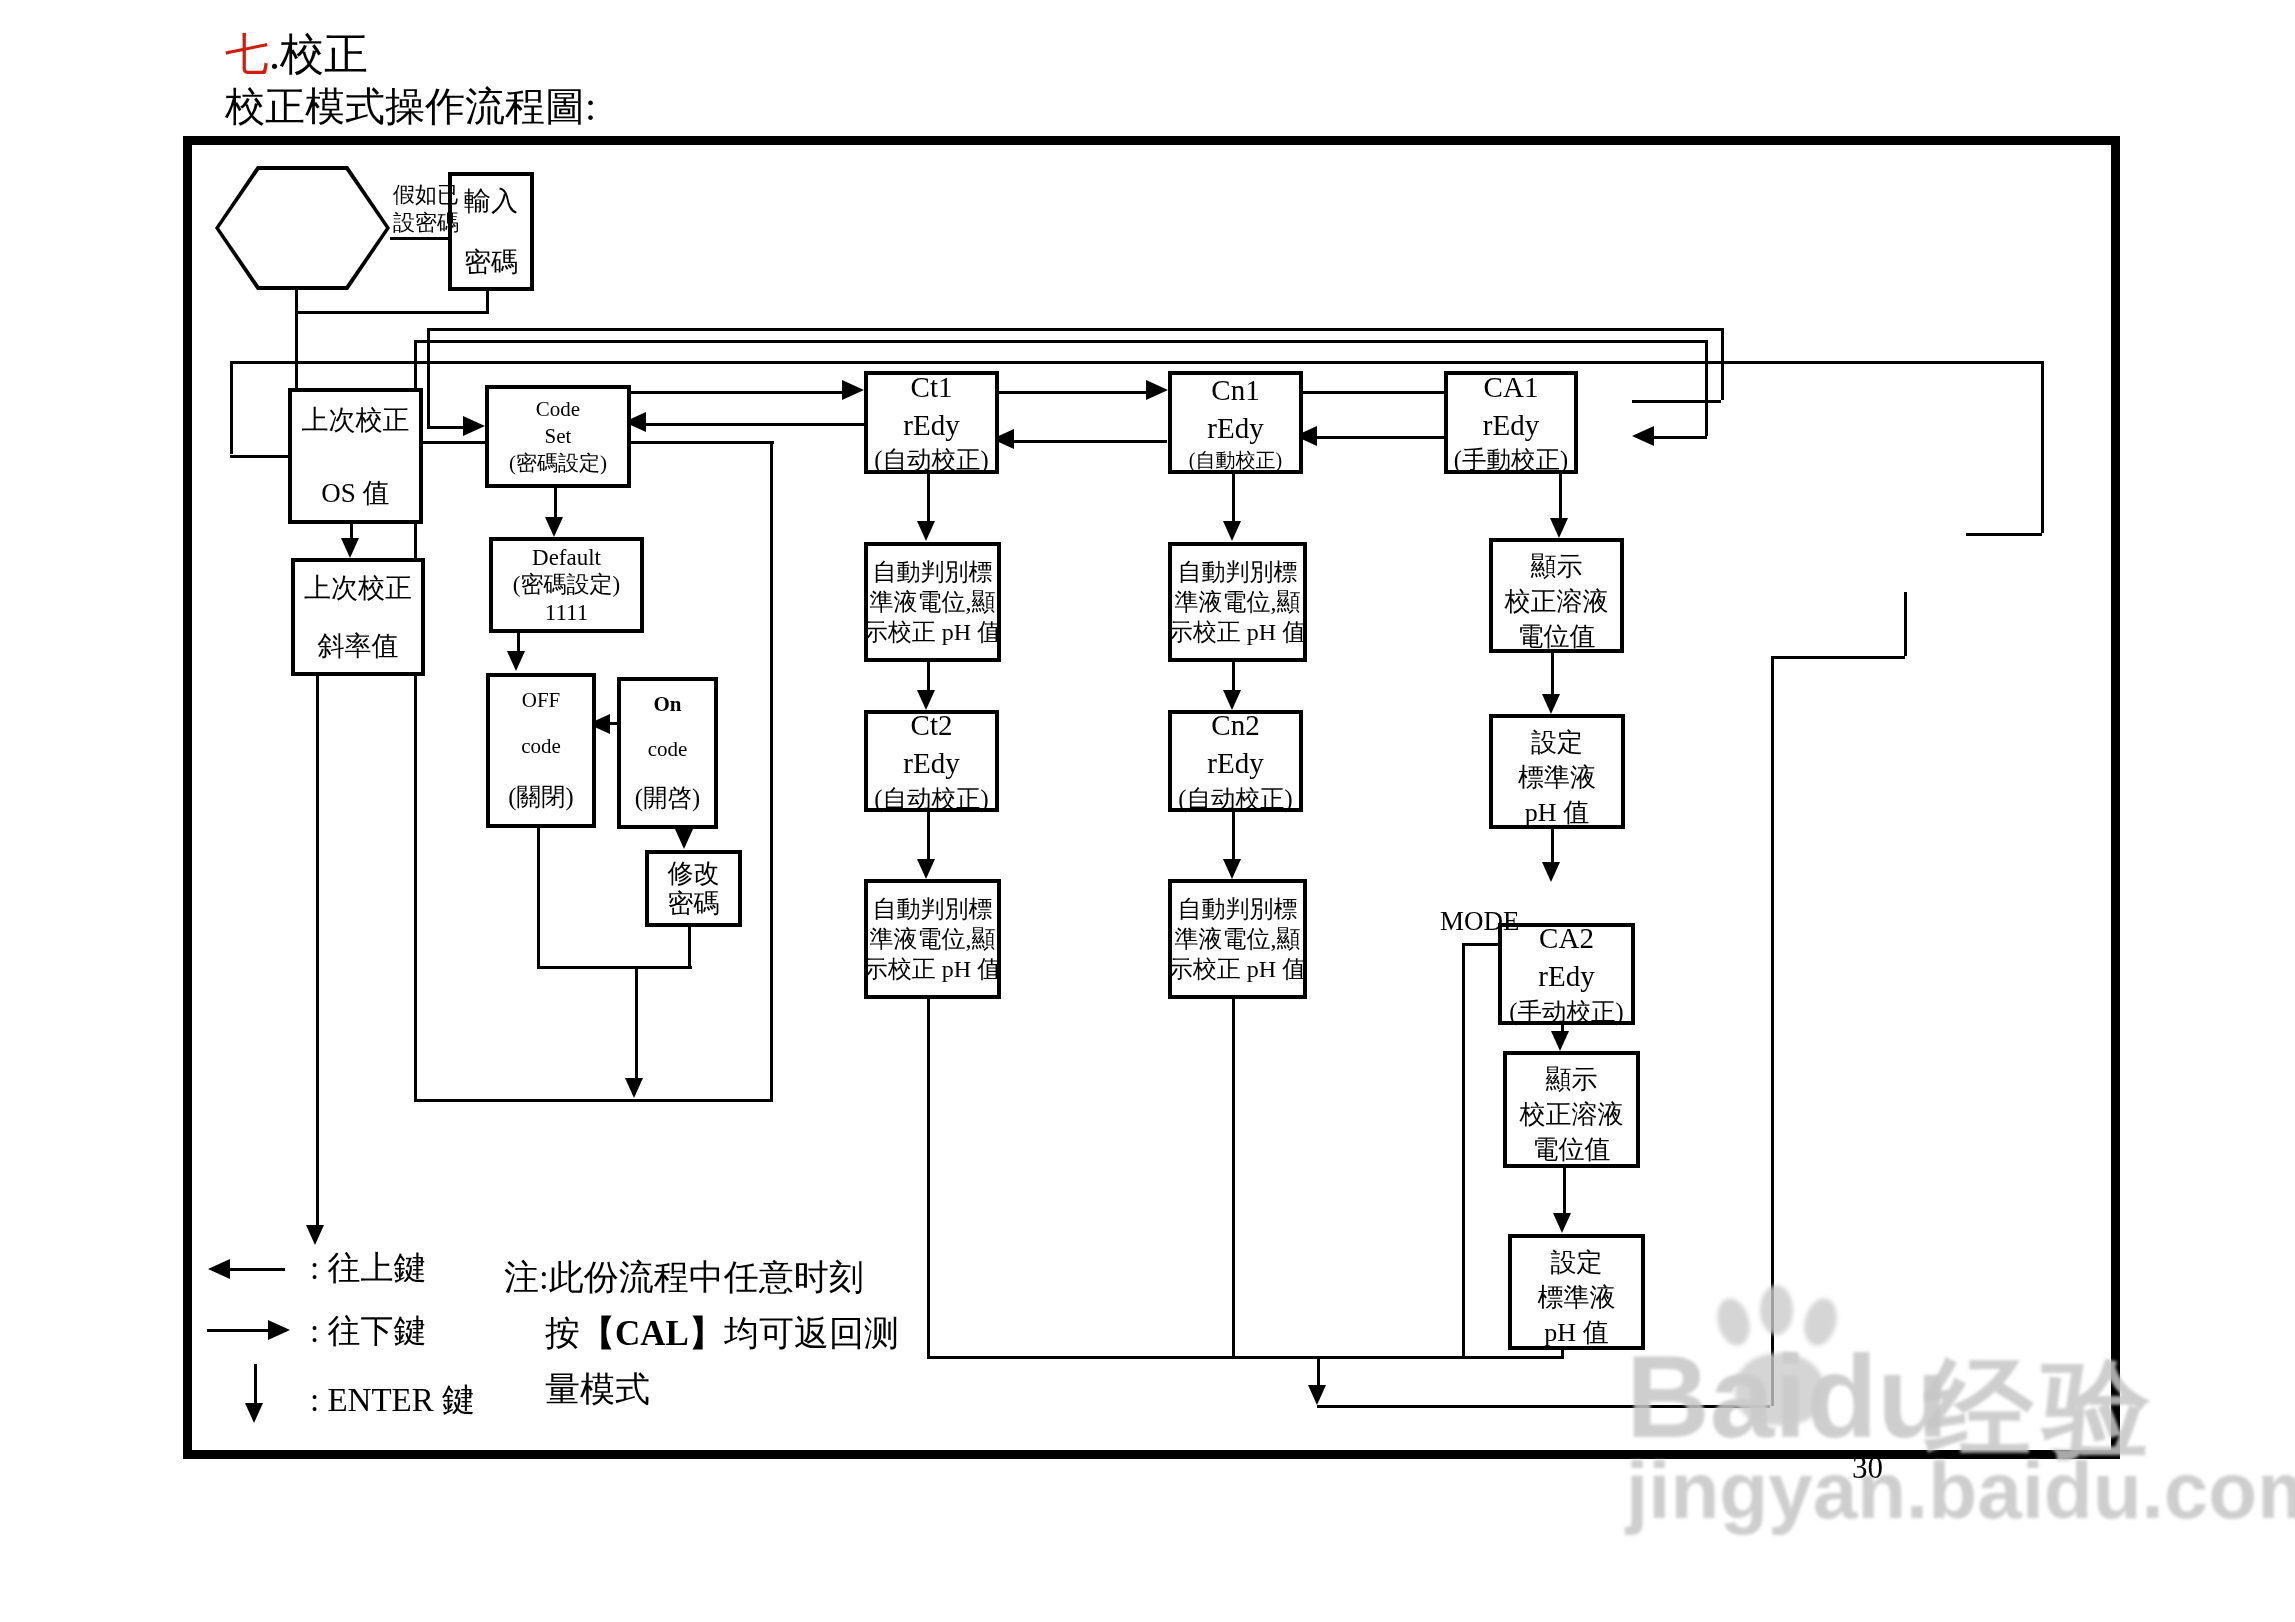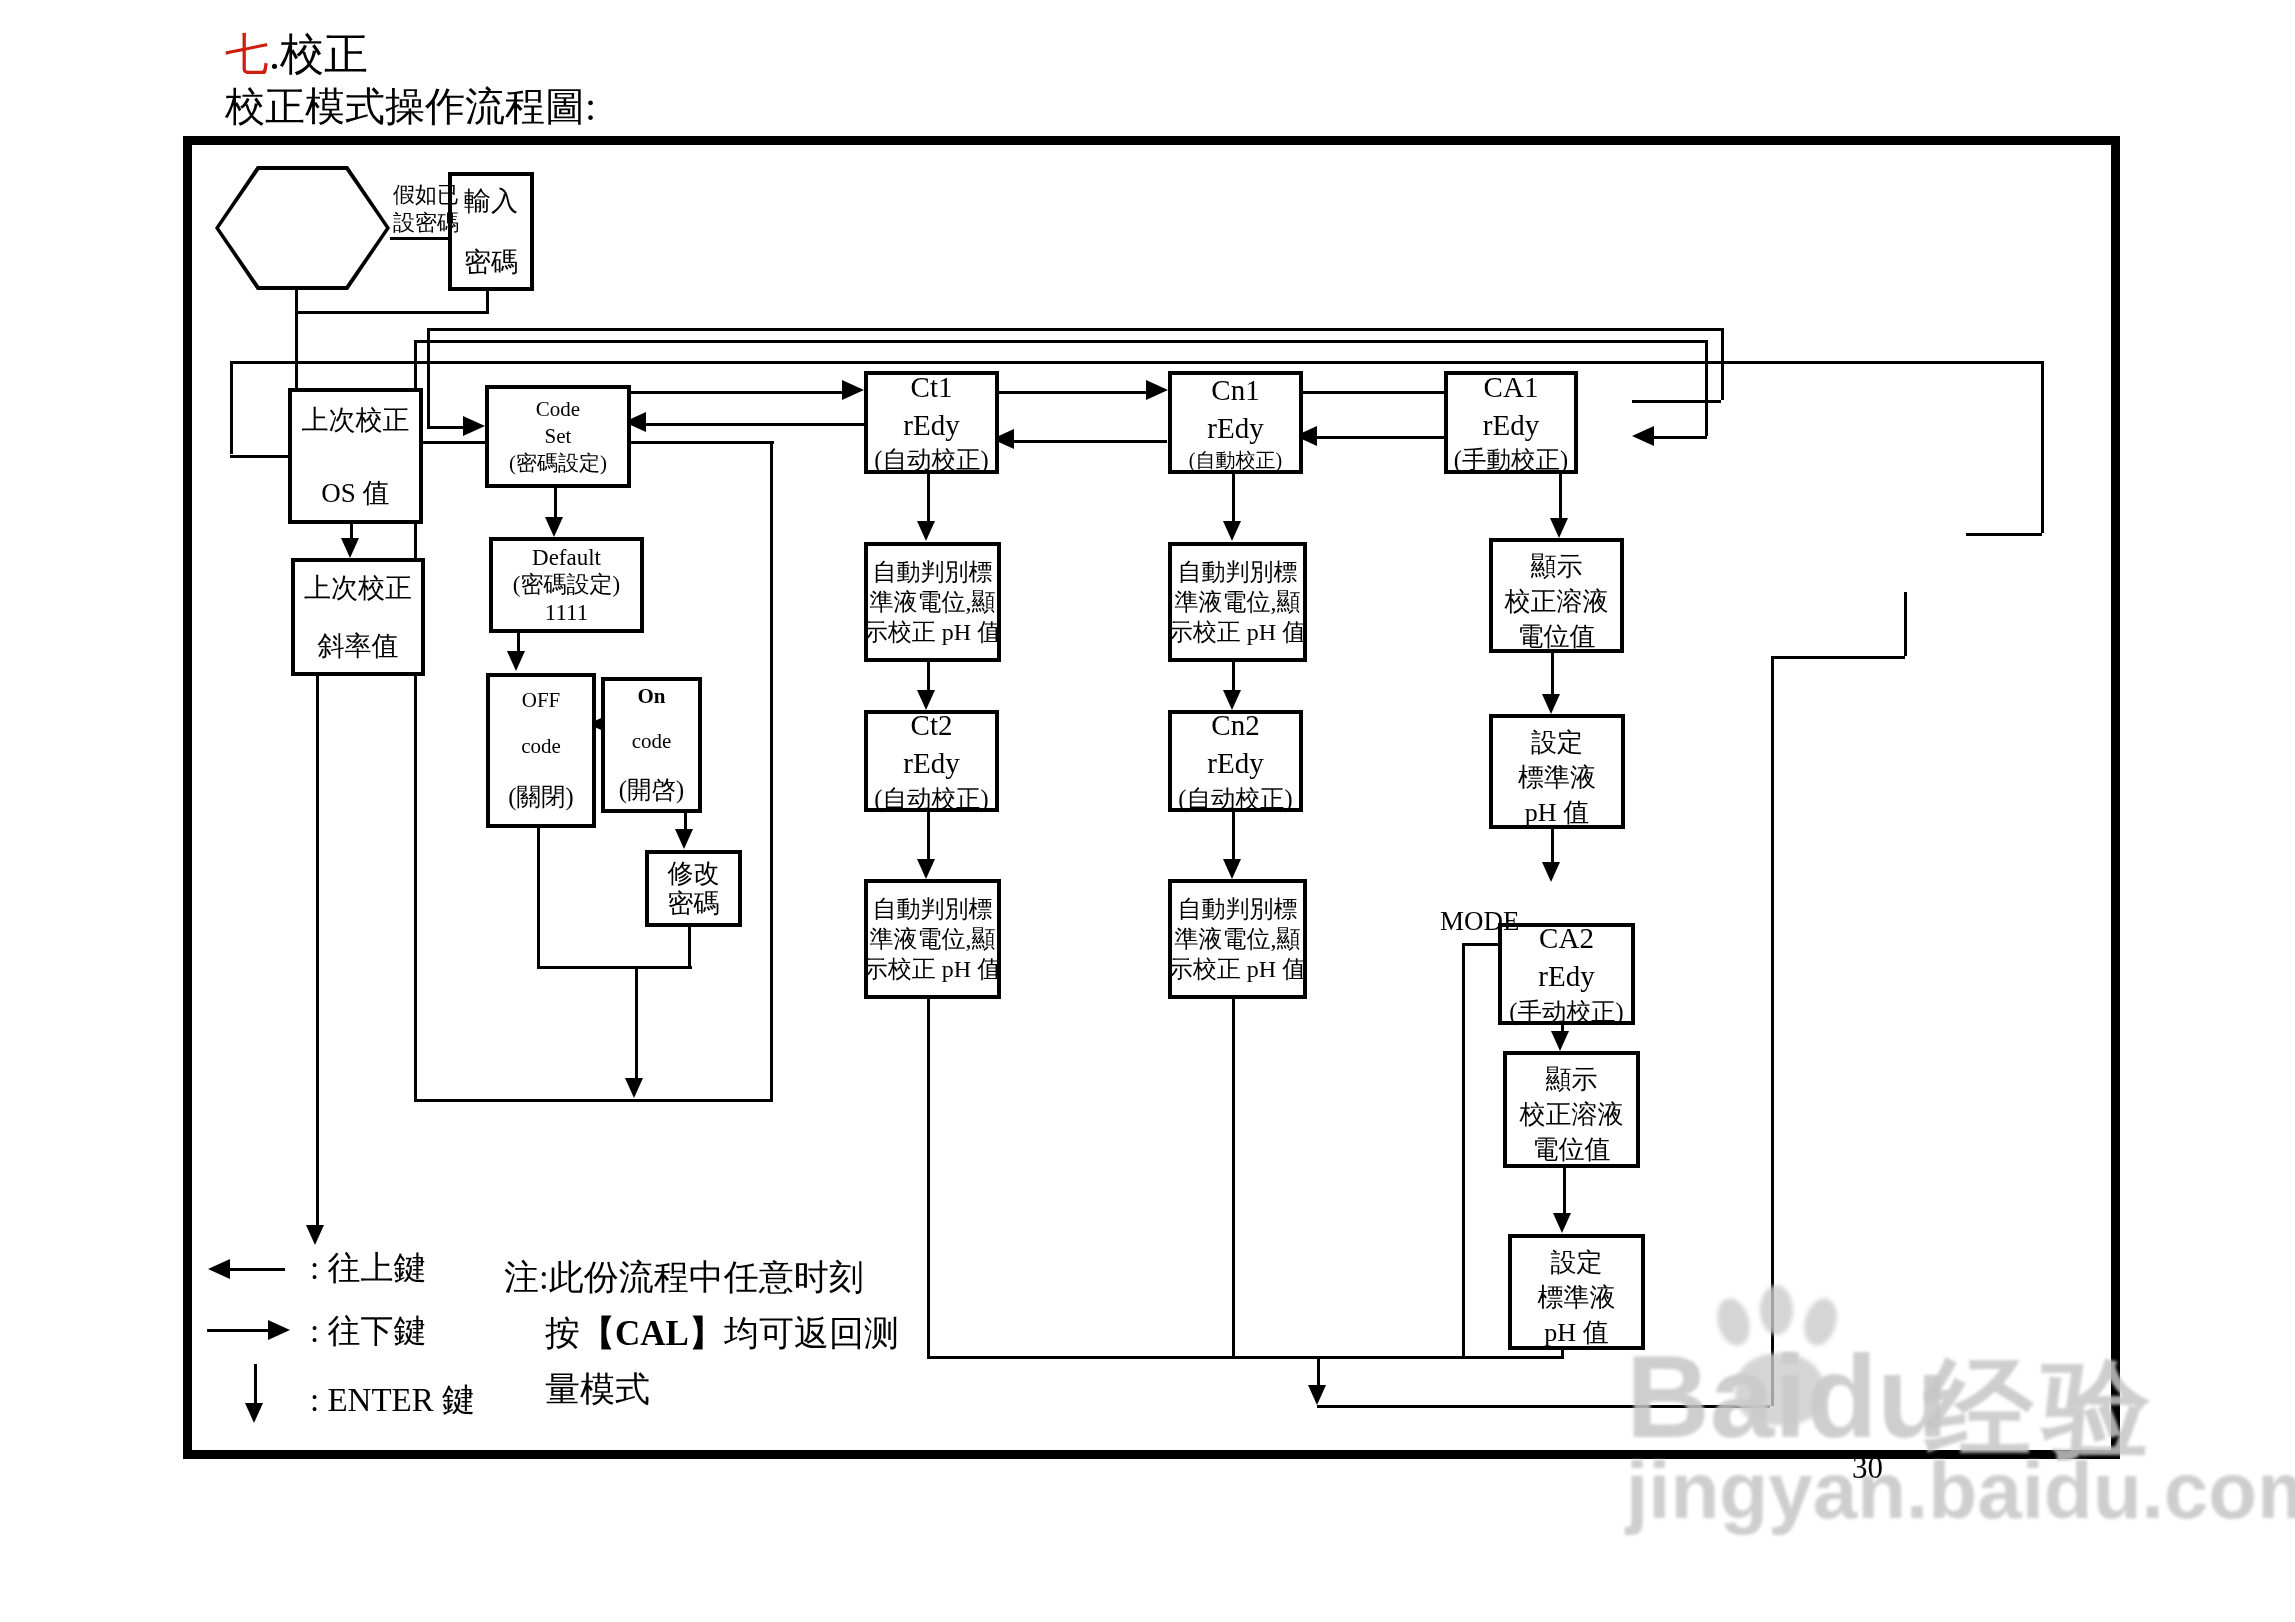--- a/index.html
+++ b/index.html
@@ -72,21 +72,21 @@
     <span>(密碼設定)</span>
     <span>1111</span>
   </div>
 
   <div class="box spread" style="left:486px;top:673px;width:102px;height:125px;font-size:21px;padding:11px 0;">
     <span>OFF</span>
     <span>code</span>
     <span style="font-size:24.5px;">(關閉)</span>
   </div>
 
-  <div class="box spread" style="left:601px;top:677px;width:93px;height:122px;font-size:21px;padding:3px 0;">
+  <div class="box spread" style="left:617px;top:677px;width:93px;height:122px;font-size:21px;padding:11px 0;">
     <span class="bold">On</span>
     <span>code</span>
     <span style="font-size:24.5px;">(開啓)</span>
   </div>
 
   <div class="box" style="left:645px;top:850px;width:89px;height:69px;font-size:26px;line-height:1.15;">
     <span>修改</span>
     <span>密碼</span>
   </div>
 

